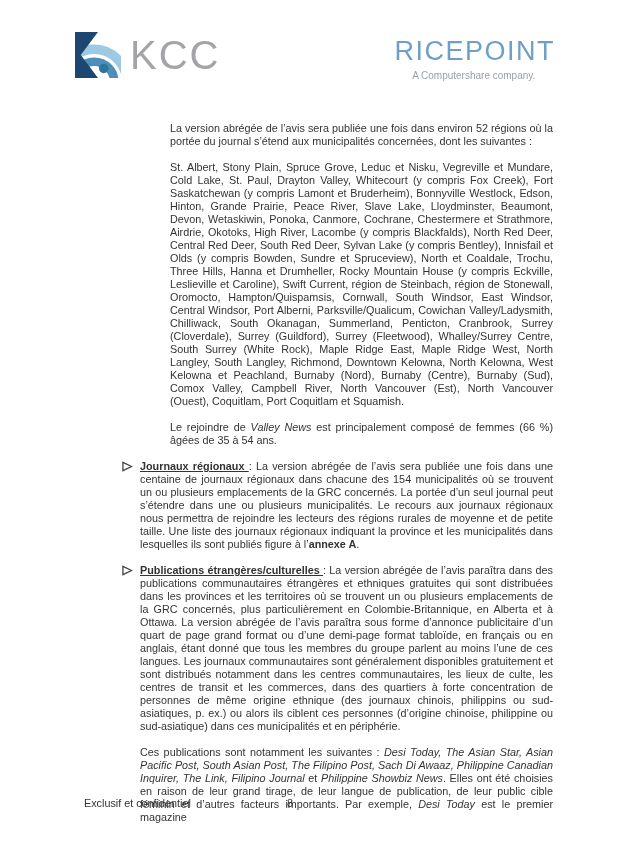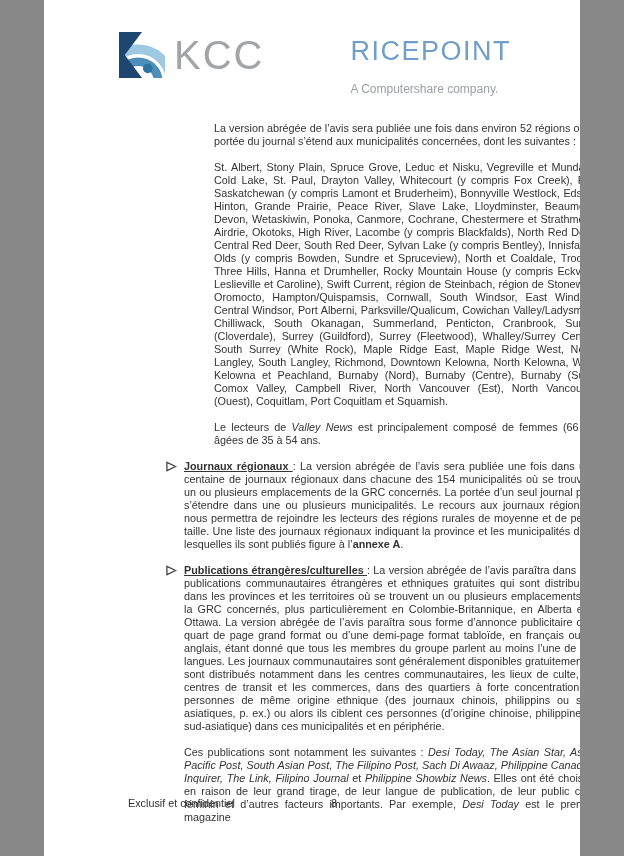--- a/index.html
+++ b/index.html
@@ -1,19 +1,19 @@
 <!DOCTYPE html>
 <html><head>
 <meta charset="utf-8">
 <style>
   * { margin: 0; padding: 0; box-sizing: border-box; }
   html, body { background: #888; }
   .page {
     position: relative;
-    width: 536px;
+    width: 624px;
     height: 856px;
     margin: 0 auto;
     background: #ffffff;
     font-family: "Liberation Sans", sans-serif;
     color: #333;
     overflow: hidden;
   }
   
   .header {
     position: absolute;
@@ -25,32 +25,32 @@
   .kcc-logo { display: flex; align-items: center; }
   .kcc-mark { width: 46px; height: 46px; }
   .kcc-text {
     font-size: 40px;
     letter-spacing: 2px;
     color: #a2a4a7;
     margin-left: 9px;
     line-height: 46px;
     font-weight: 400;
   }
-  .ricepoint-logo { text-align: left; margin-top: 5px; }
+  .ricepoint-logo { text-align: center; margin-top: 5px; }
   .ricepoint-text {
     font-size: 27px;
     letter-spacing: 1.5px;
     color: #6f9fc8;
     font-weight: 400;
     line-height: 28px;
   }
   .ricepoint-tagline {
-    font-size: 12px;
+    font-size: 10px;
     color: #9aa0a6;
-    margin-top: 17px;
+    margin-top: 5px;
     padding-right: 2px;
   }
   
   .content {
     position: absolute;
     top: 122px;
     left: 122px;
     width: 431px;
     font-size: 10.8px;
     line-height: 13px;
@@ -97,21 +97,21 @@
       <div class="ricepoint-tagline">A Computershare company.</div>
     </div>
   </div>
 
   <div class="content">
 
     <p class="para indented">La version abrégée de l’avis sera publiée une fois dans environ 52 régions où la portée du journal s’étend aux municipalités concernées, dont les suivantes :</p>
 
     <p class="para indented">St. Albert, Stony Plain, Spruce Grove, Leduc et Nisku, Vegreville et Mundare, Cold Lake, St. Paul, Drayton Valley, Whitecourt (y compris Fox Creek), Fort Saskatchewan (y compris Lamont et Bruderheim), Bonnyville Westlock, Edson, Hinton, Grande Prairie, Peace River, Slave Lake, Lloydminster, Beaumont, Devon, Wetaskiwin, Ponoka, Canmore, Cochrane, Chestermere et Strathmore, Airdrie, Okotoks, High River, Lacombe (y compris Blackfalds), North Red Deer, Central Red Deer, South Red Deer, Sylvan Lake (y compris Bentley), Innisfail et Olds (y compris Bowden, Sundre et Spruceview), North et Coaldale, Trochu, Three Hills, Hanna et Drumheller, Rocky Mountain House (y compris Eckville, Leslieville et Caroline), Swift Current, région de Steinbach, région de Stonewall, Oromocto, Hampton/Quispamsis, Cornwall, South Windsor, East Windsor, Central Windsor, Port Alberni, Parksville/Qualicum, Cowichan Valley/Ladysmith, Chilliwack, South Okanagan, Summerland, Penticton, Cranbrook, Surrey (Cloverdale), Surrey (Guildford), Surrey (Fleetwood), Whalley/Surrey Centre, South Surrey (White Rock), Maple Ridge East, Maple Ridge West, North Langley, South Langley, Richmond, Downtown Kelowna, North Kelowna, West Kelowna et Peachland, Burnaby (Nord), Burnaby (Centre), Burnaby (Sud), Comox Valley, Campbell River, North Vancouver (Est), North Vancouver (Ouest), Coquitlam, Port Coquitlam et Squamish.</p>
 
-    <p class="para indented"><span>Le lecteurs de </span><span class="ital">Valley News</span><span> est principalement composé de femmes (66 %) âgées de 35 à 54 ans.</span></p>
+    <p class="para indented"><span>Le rejoindre de </span><span class="ital">Valley News</span><span> est principalement composé de femmes (66 %) âgées de 35 à 54 ans.</span></p>
 
     <div class="bullet-row">
       <div class="bullet-marker">
         <svg width="11" height="11" viewBox="0 0 12 12">
             <polygon points="1,1.5 10.5,6 1,10.5" fill="#ffffff" stroke="#444" stroke-width="1.4" stroke-linejoin="miter"></polygon>
           </svg>
       </div>
       <div class="bullet-body"><span class="b-head">Journaux régionaux </span><span>: La version abrégée de l’avis sera publiée une fois dans une centaine de journaux régionaux dans chacune des 154 municipalités où se trouvent un ou plusieurs emplacements de la GRC concernés. La portée d’un seul journal peut s’étendre dans une ou plusieurs municipalités. Le recours aux journaux régionaux nous permettra de rejoindre les lecteurs des régions rurales de moyenne et de petite taille. Une liste des journaux régionaux indiquant la province et les municipalités dans lesquelles ils sont publiés figure à l’</span><span class="b-bold">annexe A</span><span>.</span></div>
     </div>
 

